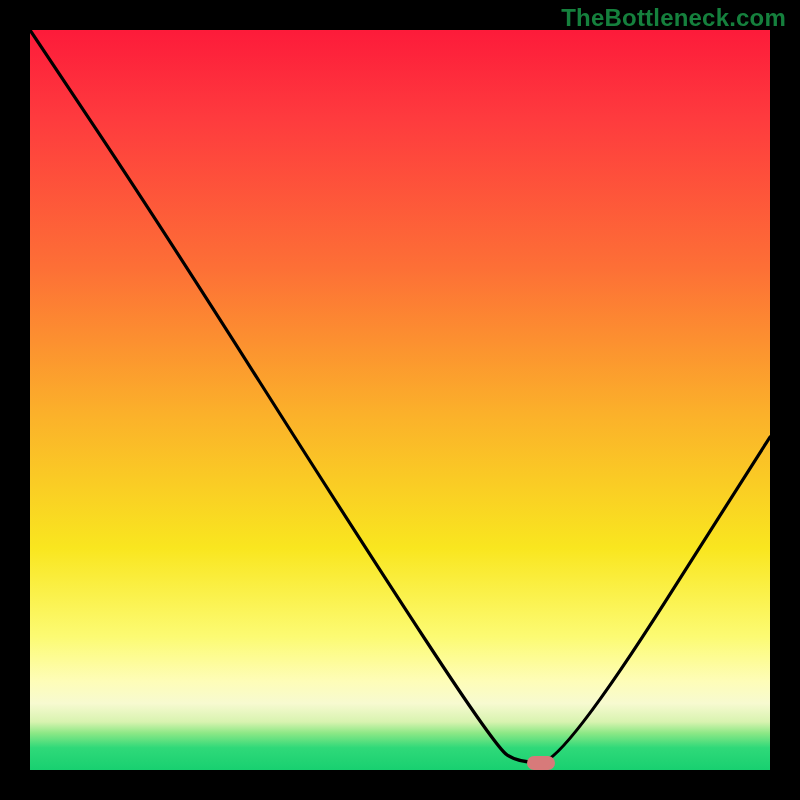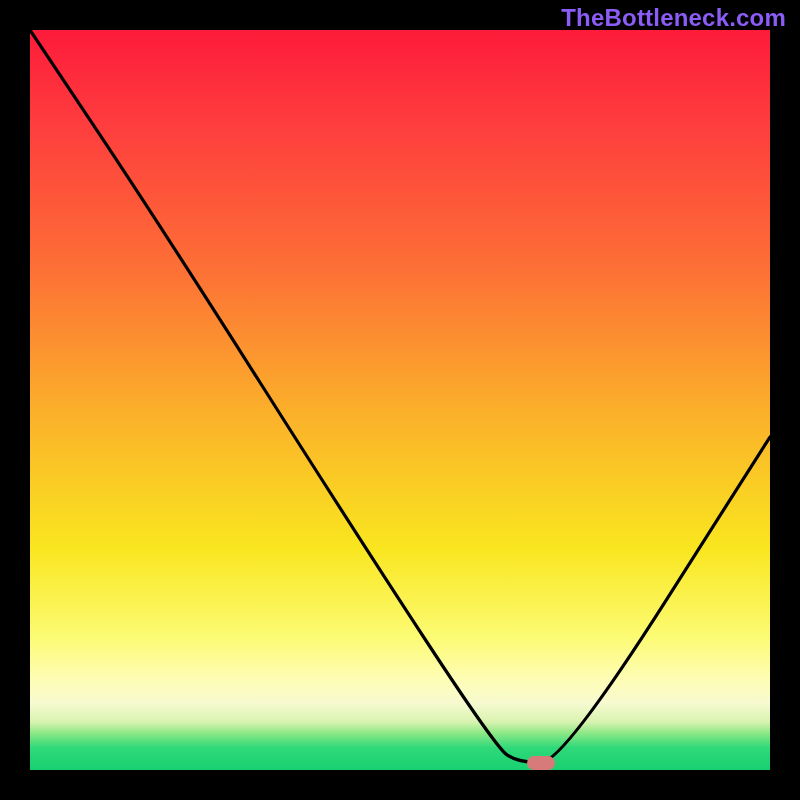--- a/index.html
+++ b/index.html
@@ -14,21 +14,21 @@
   .frame {
     position: relative;
     width: 800px;
     height: 800px;
     background: #000;
   }
   .watermark {
     position: absolute;
     top: 4px;
     right: 14px;
-    color: #8b5cf6;
+    color: #15803d;
     font-size: 24px;
     font-weight: 600;
     letter-spacing: 0.2px;
     user-select: none;
   }
   .plot-area {
     position: absolute;
     left: 30px;
     top: 30px;
     width: 740px;

